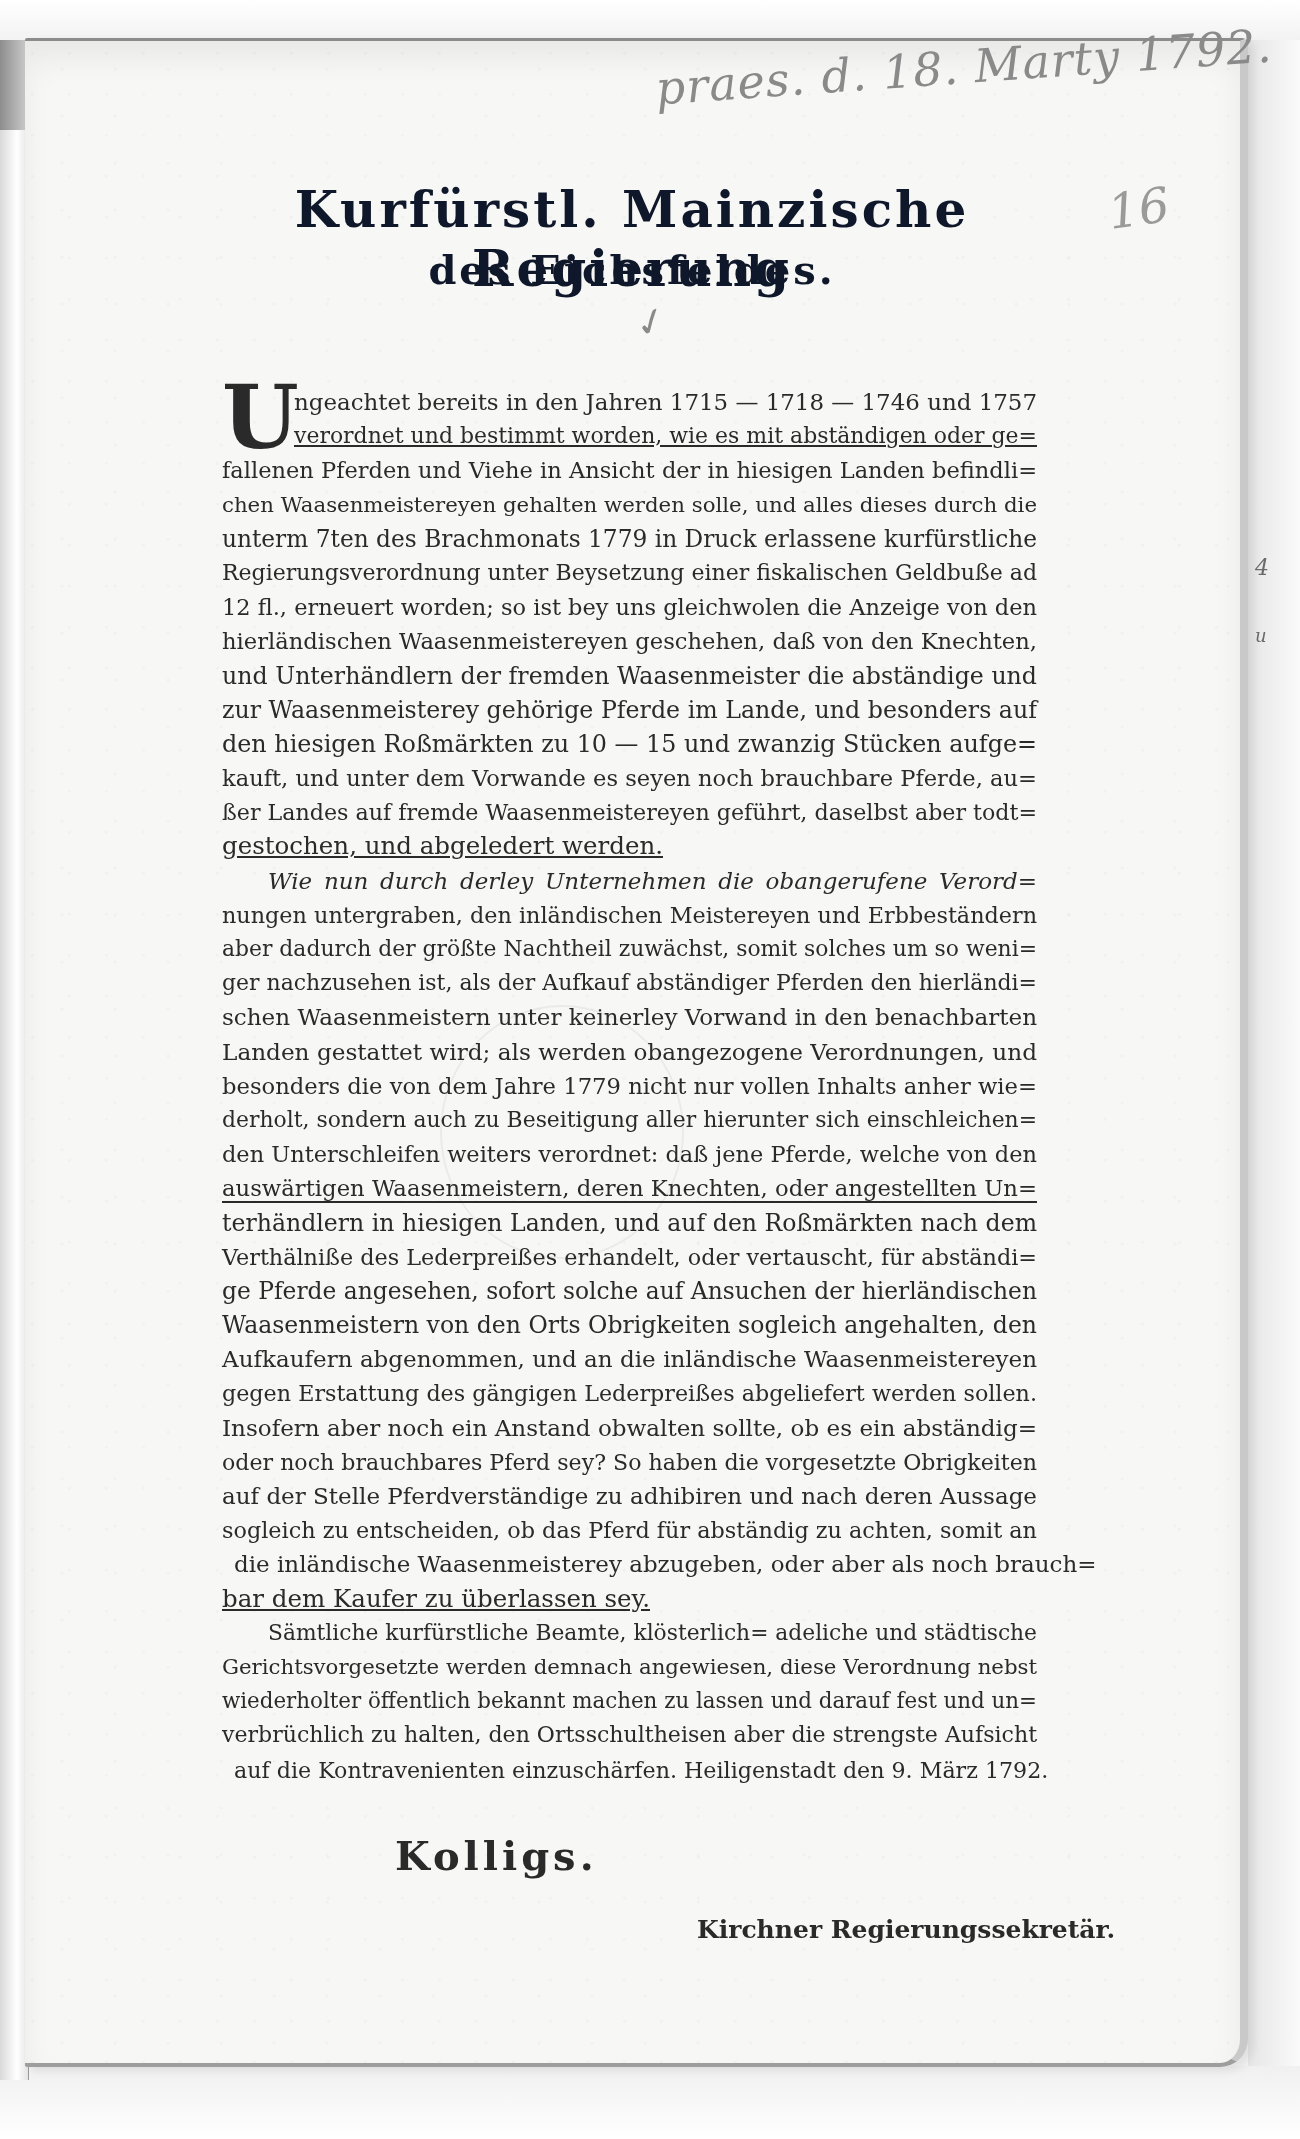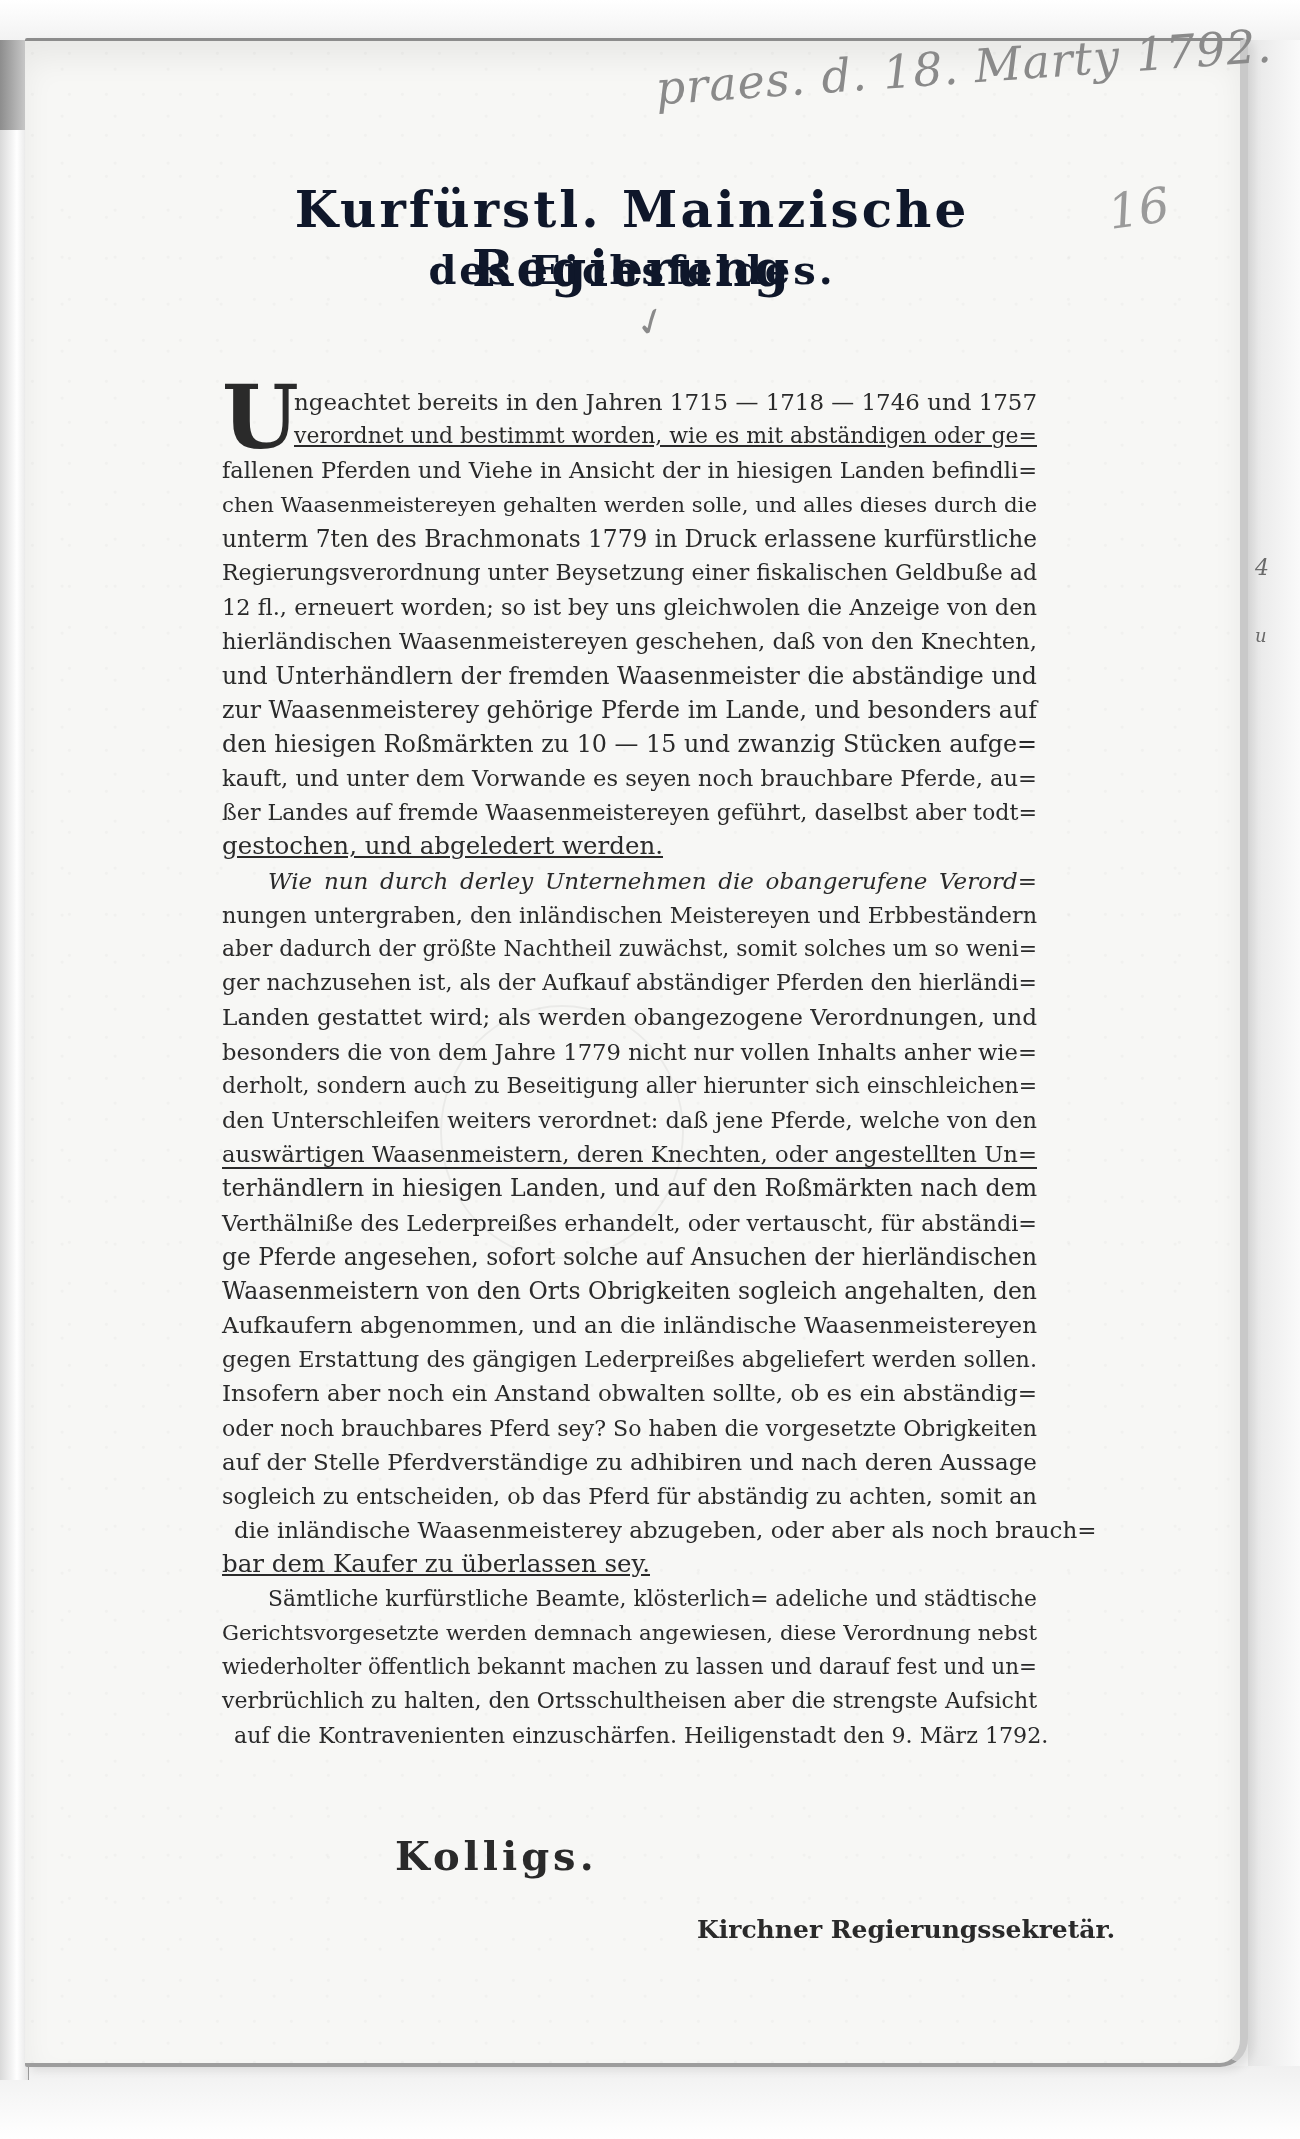--- a/index.html
+++ b/index.html
@@ -107,20 +107,21 @@
   <span class="line" style="font-size: 23.67px;">und Unterhändlern der fremden Waasenmeister die abständige und</span>
   <span class="line" style="font-size: 23.69px;">zur Waasenmeisterey gehörige Pferde im Lande, und besonders auf</span>
   <span class="line" style="font-size: 23.85px;">den hiesigen Roßmärkten zu 10 — 15 und zwanzig Stücken aufge=</span>
   <span class="line" style="font-size: 22.58px;">kauft, und unter dem Vorwande es seyen noch brauchbare Pferde, au=</span>
   <span class="line" style="font-size: 22.16px;">ßer Landes auf fremde Waasenmeistereyen geführt, daselbst aber todt=</span>
   <span class="line last">gestochen, und abgeledert werden.</span>
   <span class="line indent" style="font-size: 23px; font-style: italic;">Wie nun durch derley Unternehmen die obangerufene Verord=</span>
   <span class="line" style="font-size: 22.31px;">nungen untergraben, den inländischen Meistereyen und Erbbeständern</span>
   <span class="line" style="font-size: 21.86px;">aber dadurch der größte Nachtheil zuwächst, somit solches um so weni=</span>
   <span class="line" style="font-size: 21.95px;">ger nachzusehen ist, als der Aufkauf abständiger Pferden den hierländi=</span>
+  <span class="line" style="font-size: 23.07px;">schen Waasenmeistern unter keinerley Vorwand in den benachbarten</span>
   <span class="line" style="font-size: 23.16px;">Landen gestattet wird; als werden obangezogene Verordnungen, und</span>
   <span class="line" style="font-size: 22.66px;">besonders die von dem Jahre 1779 nicht nur vollen Inhalts anher wie=</span>
   <span class="line" style="font-size: 21.89px;">derholt, sondern auch zu Beseitigung aller hierunter sich einschleichen=</span>
   <span class="line" style="font-size: 22.46px;">den Unterschleifen weiters verordnet: daß jene Pferde, welche von den</span>
   <span class="line u" style="font-size: 22.73px;">auswärtigen Waasenmeistern, deren Knechten, oder angestellten Un=</span>
   <span class="line" style="font-size: 23.59px;">terhändlern in hiesigen Landen, und auf den Roßmärkten nach dem</span>
   <span class="line" style="font-size: 22.29px;">Verthälniße des Lederpreißes erhandelt, oder vertauscht, für abständi=</span>
   <span class="line" style="font-size: 23.36px;">ge Pferde angesehen, sofort solche auf Ansuchen der hierländischen</span>
   <span class="line" style="font-size: 23.55px;">Waasenmeistern von den Orts Obrigkeiten sogleich angehalten, den</span>
   <span class="line" style="font-size: 23.04px;">Aufkaufern abgenommen, und an die inländische Waasenmeistereyen</span>

